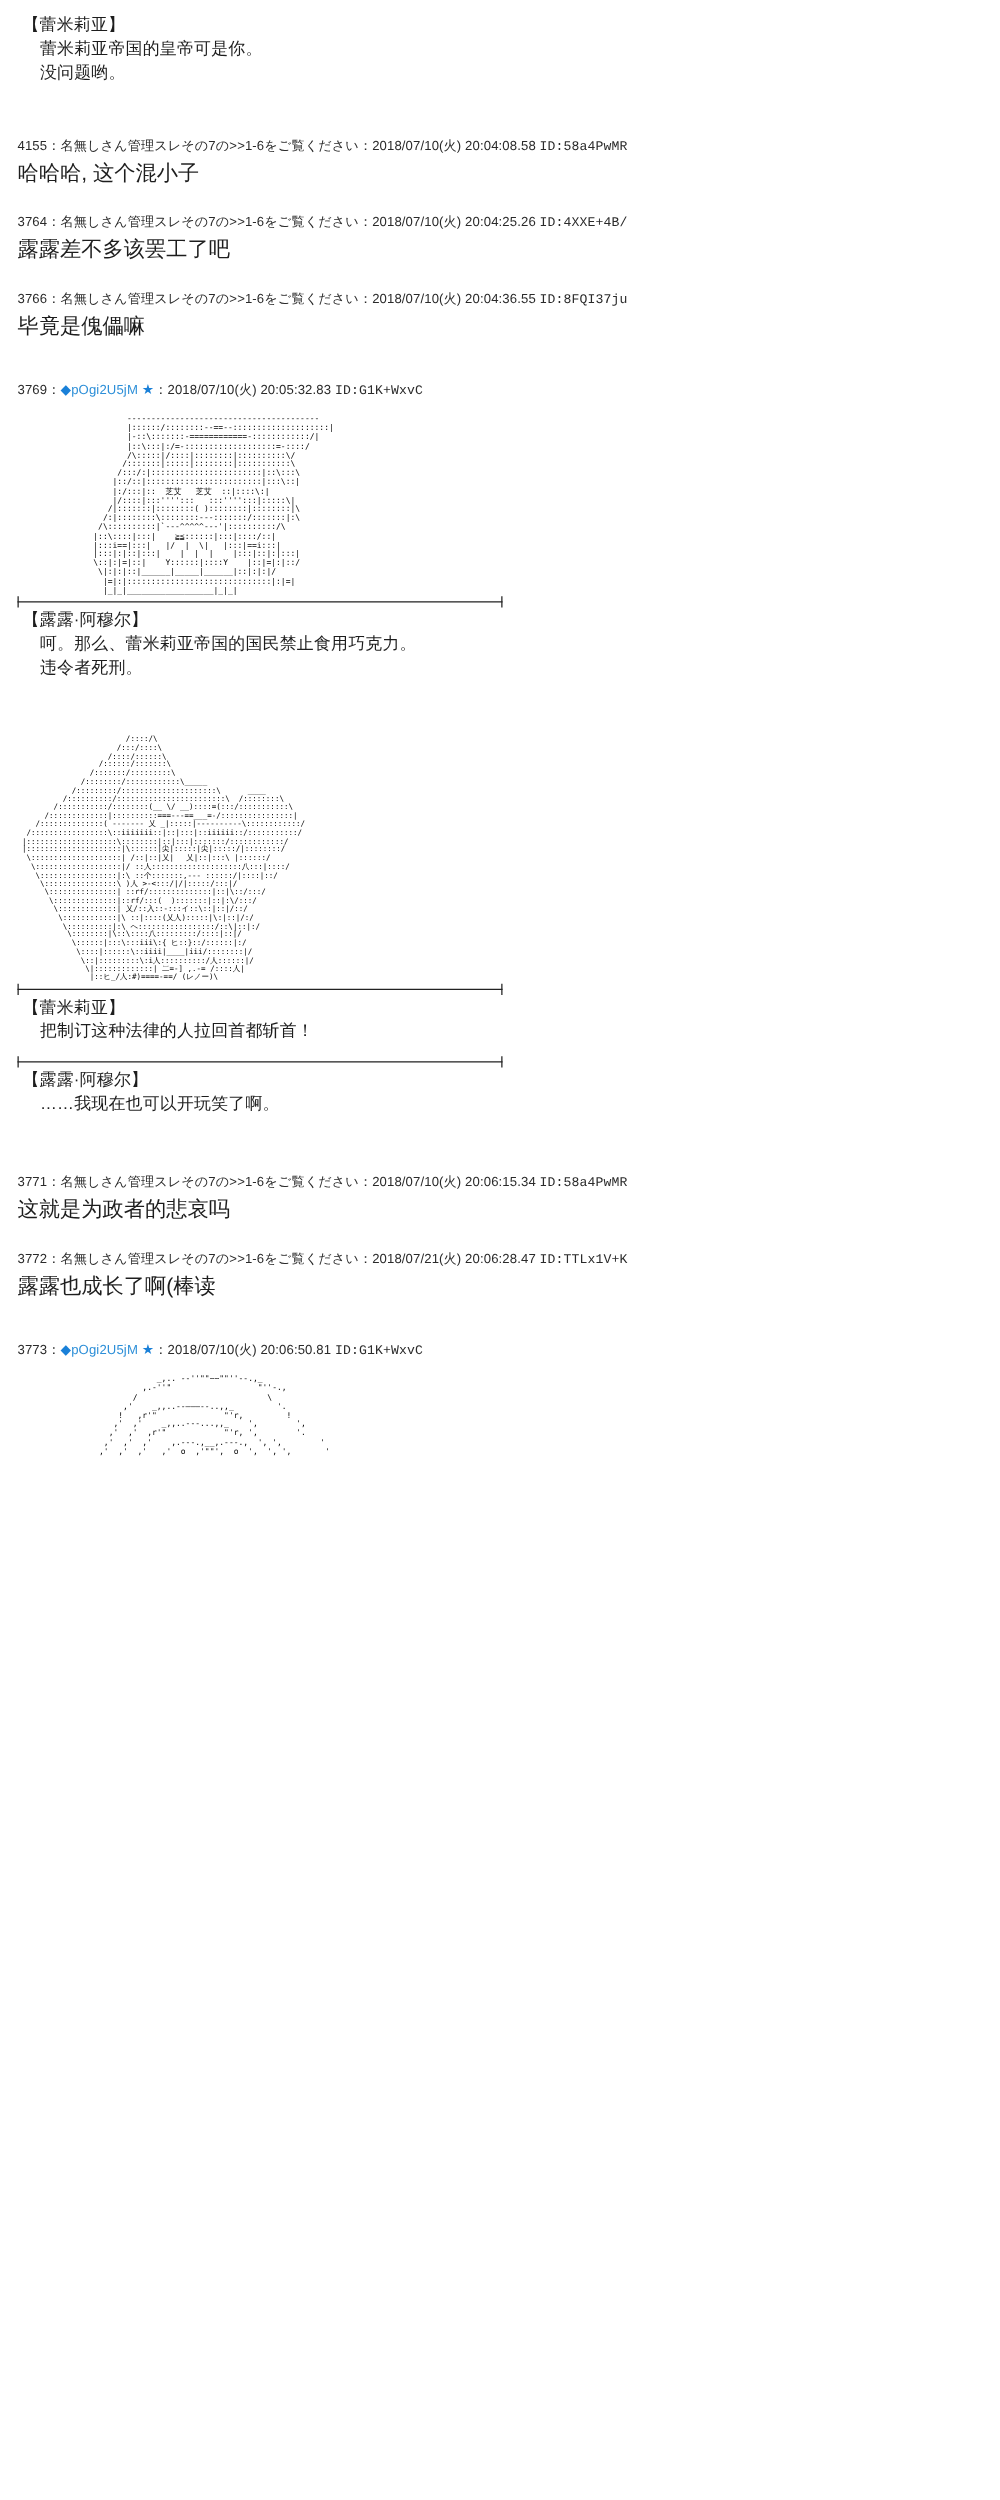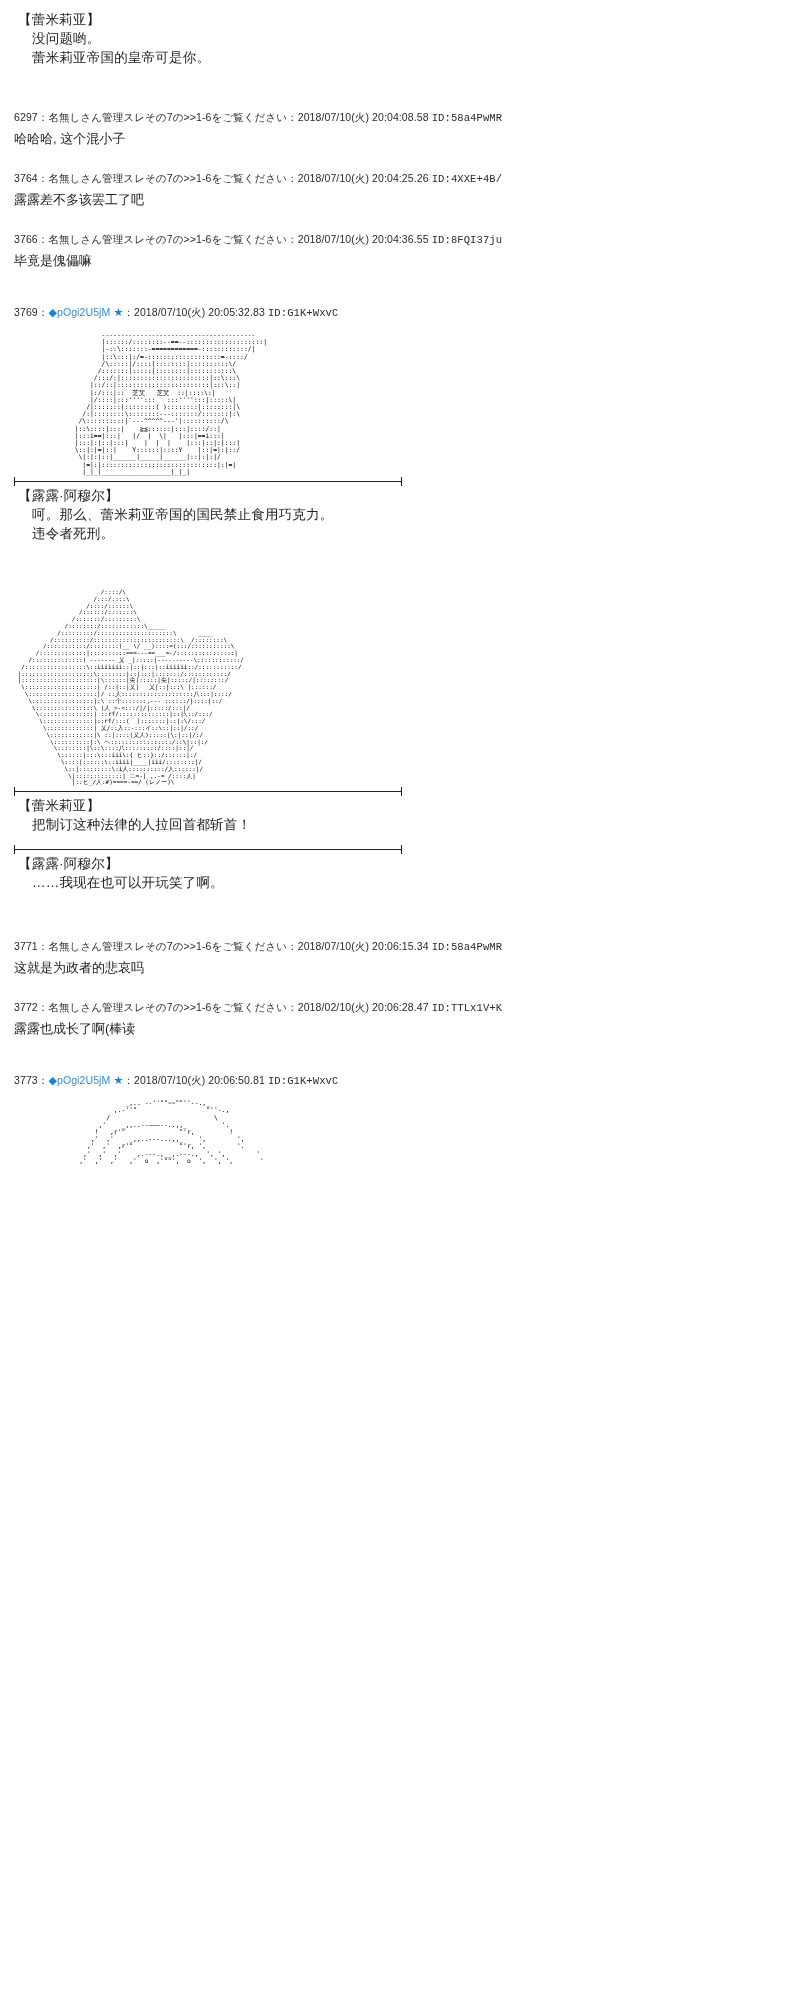--- a/index.html
+++ b/index.html
@@ -46,21 +46,21 @@
     white-space:pre;
     font-size:10.5px;
     letter-spacing:0.1px;
   }
   .post .hdr .num{color:#2a2a2a;}
   .post .hdr .sep{color:#2a2a2a;}
   .post .hdr .handle{color:#2a2a2a;}
   .post .hdr .date{color:#2a2a2a;}
   .post .hdr .uid{color:#2a2a2a;font-family:Liberation Mono, monospace;}
   .post .body{
-    font-size:13px;
+    font-size:17px;
     line-height:19px;
     color:#1d1d1d;
     margin-top:2px;
     white-space:pre-wrap;
   }
 
   
   .trip .diamond{color:#1a80d8;font-size:11px;}
   .trip .trip-id{color:#2d8fd8;text-decoration:none;font-size:10.5px;}
   .trip .star{color:#1a80d8;font-size:11px;}
@@ -102,28 +102,28 @@
   .gap-xl{height:46px;}
 </style>
 </head>
 <body>
 
 <div class="page">
 
   <div class="gap-s"></div>
   <div class="speech">
     <div class="name">【蕾米莉亚】</div>
+    <div class="line">蕾米莉亚帝国的皇帝可是你。</div>
     <div class="line">没问题哟。</div>
-    <div class="line">蕾米莉亚帝国的皇帝可是你。</div>
   </div>
 
   <div style="height:42px"></div>
 
   <div class="post">
-    <div class="hdr"><span class="num">6297</span><span class="sep">：</span><span class="handle">名無しさん管理スレその7の&gt;&gt;1-6をご覧ください</span><span class="sep">：</span><span class="date">2018/07/10(火) 20:04:08.58</span> <span class="uid">ID:58a4PwMR</span></div>
+    <div class="hdr"><span class="num">4155</span><span class="sep">：</span><span class="handle">名無しさん管理スレその7の&gt;&gt;1-6をご覧ください</span><span class="sep">：</span><span class="date">2018/07/10(火) 20:04:08.58</span> <span class="uid">ID:58a4PwMR</span></div>
     <div class="body">哈哈哈, 这个混小子</div>
   </div>
 
   <div class="gap-m"></div>
 
   <div class="post">
     <div class="hdr"><span class="num">3764</span><span class="sep">：</span><span class="handle">名無しさん管理スレその7の&gt;&gt;1-6をご覧ください</span><span class="sep">：</span><span class="date">2018/07/10(火) 20:04:25.26</span> <span class="uid">ID:4XXE+4B/</span></div>
     <div class="body">露露差不多该罢工了吧</div>
   </div>
 
@@ -238,21 +238,21 @@
   <div style="height:46px"></div>
 
   <div class="post">
     <div class="hdr"><span class="num">3771</span><span class="sep">：</span><span class="handle">名無しさん管理スレその7の&gt;&gt;1-6をご覧ください</span><span class="sep">：</span><span class="date">2018/07/10(火) 20:06:15.34</span> <span class="uid">ID:58a4PwMR</span></div>
     <div class="body">这就是为政者的悲哀吗</div>
   </div>
 
   <div class="gap-m"></div>
 
   <div class="post">
-    <div class="hdr"><span class="num">3772</span><span class="sep">：</span><span class="handle">名無しさん管理スレその7の&gt;&gt;1-6をご覧ください</span><span class="sep">：</span><span class="date">2018/02/10(火) 20:06:28.47</span> <span class="uid">ID:TTLx1V+K</span></div>
+    <div class="hdr"><span class="num">3772</span><span class="sep">：</span><span class="handle">名無しさん管理スレその7の&gt;&gt;1-6をご覧ください</span><span class="sep">：</span><span class="date">2018/07/21(火) 20:06:28.47</span> <span class="uid">ID:TTLx1V+K</span></div>
     <div class="body">露露也成长了啊(棒读</div>
   </div>
 
   <div class="gap-l"></div>
 
   <div class="post trip">
     <div class="hdr"><span class="num">3773</span><span class="sep">：</span><span class="diamond">◆</span><a class="trip-id" href="#">pOgi2U5jM</a> <span class="star">★</span><span class="sep">：</span><span class="date">2018/07/10(火) 20:06:50.81</span> <span class="uid">ID:G1K+WxvC</span></div>
   </div>
 
   <div class="gap-s"></div>

